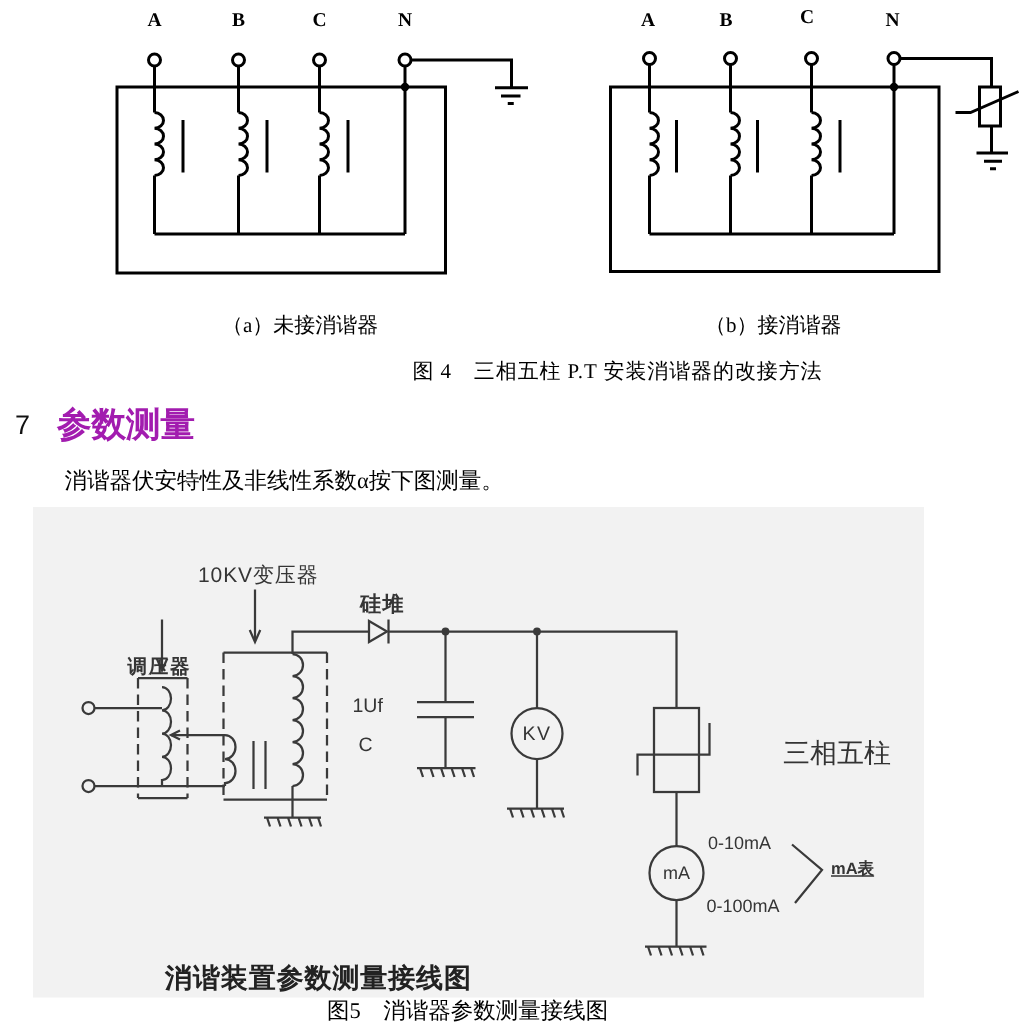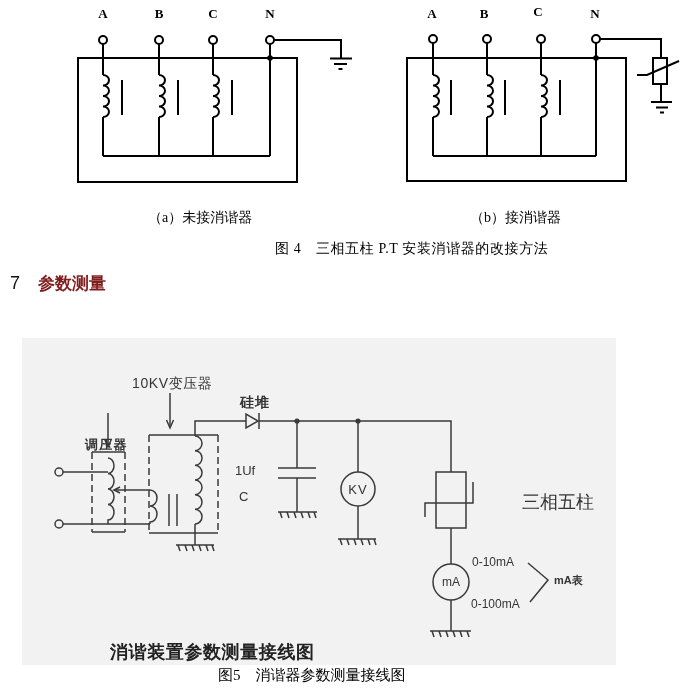--- a/index.html
+++ b/index.html
@@ -17,21 +17,21 @@
 
   
   .t { position: absolute; white-space: nowrap; line-height: 1; transform: translateY(-50%); }
   .ctr { transform: translate(-50%, -50%); }
   .serif { font-family: "Liberation Serif", "DejaVu Serif", serif; color: #000000; }
   .sans  { font-family: "Liberation Sans", "DejaVu Sans", sans-serif; }
   .term  { font-family: "Liberation Serif", "DejaVu Serif", serif; font-size: 13px; font-weight: bold; color: #000; }
   .scantxt { font-family: "Liberation Sans", "DejaVu Sans", sans-serif; color: #353535; }
   .cap14 { font-size: 14px; }
   .head  { font-size: 18px; color: #111; }
-  .headb { font-size: 17px; font-weight: bold; color: #7f1d1d; }
+  .headb { font-size: 23px; font-weight: bold; color: #a21caf; }
   .para  { font-size: 15px; }
 </style>
 </head>
 <body>
 
 <div id="page">
 
   <svg id="art" viewBox="0 0 680 688" xmlns="http://www.w3.org/2000/svg">
 
     <g>
@@ -165,28 +165,29 @@
   <div class="t term ctr" style="left:484px;top:13px;">B</div>
   <div class="t term ctr" style="left:538px;top:11px;">C</div>
   <div class="t term ctr" style="left:595px;top:13px;">N</div>
 
   <div class="t serif cap14" style="left:148px;top:218px;">（a）未接消谐器</div>
   <div class="t serif cap14" style="left:470px;top:218px;">（b）接消谐器</div>
   <div class="t serif cap14" style="left:235px;top:249px;letter-spacing:0.6px;margin-left:40px;">图 4　三相五柱 P.T 安装消谐器的改接方法</div>
 
   <div class="t sans head" style="left:10px;top:283px;">7</div>
   <div class="t sans headb" style="left:38px;top:283px;">参数测量</div>
+  <div class="t serif para" style="left:43px;top:322px;">消谐器伏安特性及非线性系数α按下图测量。</div>
 
   <div class="t scantxt" style="left:85px;top:403px;font-size:13px;letter-spacing:1.2px;font-weight:bold;margin-top:41px;">调压器</div>
   <div class="t scantxt" style="left:132px;top:383px;font-size:14px;letter-spacing:0.6px;">10KV变压器</div>
   <div class="t scantxt" style="left:240px;top:402px;font-size:14px;letter-spacing:1px;font-weight:bold;">硅堆</div>
   <div class="t scantxt" style="left:235px;top:470px;font-size:13px;">1Uf</div>
   <div class="t scantxt" style="left:239px;top:496px;font-size:13px;">C</div>
   <div class="t scantxt ctr" style="left:358px;top:489px;font-size:13px;letter-spacing:1px;">KV</div>
   <div class="t serif" style="left:522px;top:502px;font-size:18px;color:#333;">三相五柱</div>
   <div class="t scantxt ctr" style="left:451px;top:582px;font-size:12px;">mA</div>
   <div class="t scantxt" style="left:472px;top:562px;font-size:12px;">0-10mA</div>
   <div class="t scantxt" style="left:471px;top:604px;font-size:12px;">0-100mA</div>
-  <div class="t scantxt" style="left:554px;top:580px;font-size:11px;font-weight:bold;">mA表</div>
+  <div class="t scantxt" style="left:554px;top:580px;font-size:11px;font-weight:bold;text-decoration:underline;">mA表</div>
   <div class="t sans" style="left:110px;top:652px;font-size:18px;font-weight:bold;letter-spacing:0.6px;color:#222;">消谐装置参数测量接线图</div>
 
   <div class="t serif" style="left:218px;top:675px;font-size:15px;">图5　消谐器参数测量接线图</div>
 </div>
 
 </body></html>

